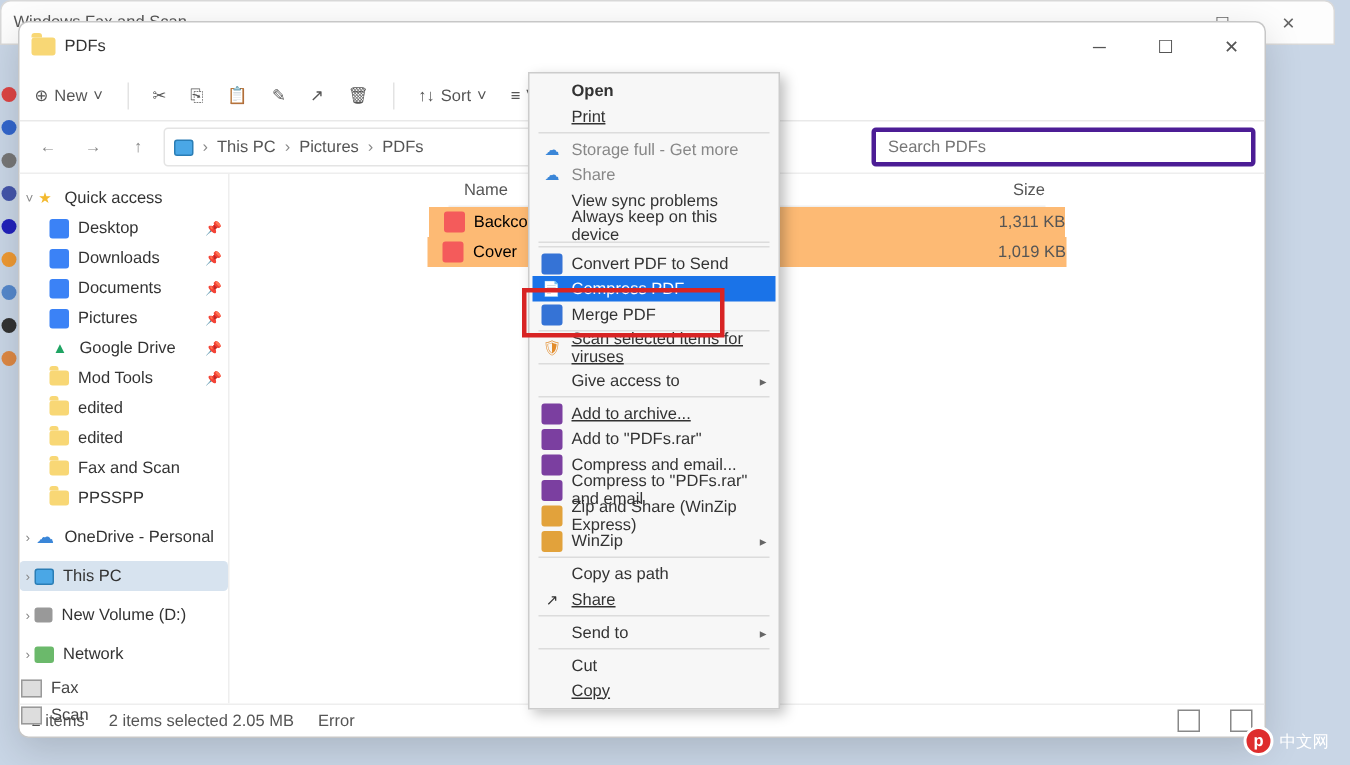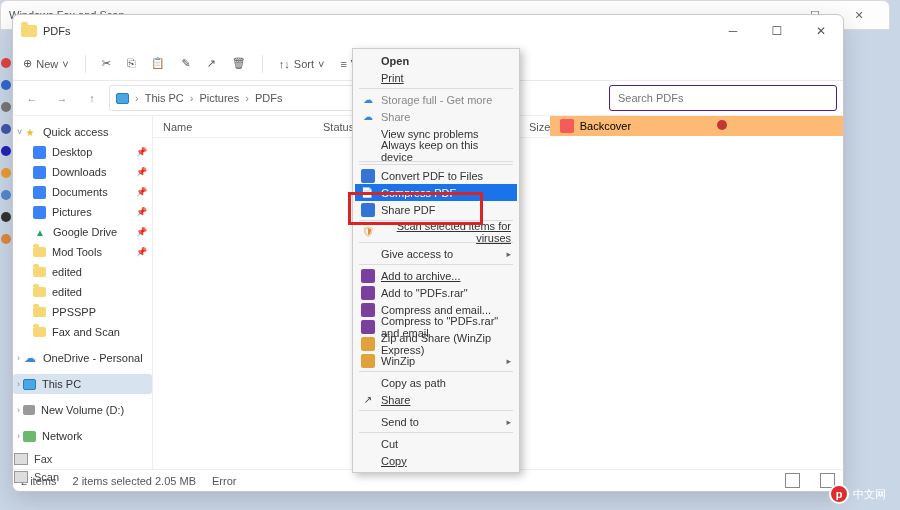--- a/index.html
+++ b/index.html
@@ -14,49 +14,49 @@
   .titlebar .txt { flex: 1; color: #333; }
   .titlebar .winctl { display: flex; }
   .titlebar .winctl div { width: 44px; height: 30px; display: flex; align-items: center; justify-content: center; color: #555; font-size:12px;}
   .toolbar { height: 34px; border-bottom: 1px solid #e9e9e9; display: flex; align-items: center; padding: 0 10px; gap: 16px; color:#555;}
   .tbtn { display:flex; align-items:center; gap:4px; color:#555;}
   .sep{width:1px;height:18px;background:#e3e3e3;}
   .addrbar { height: 34px; display: flex; align-items: center; padding: 0 6px; gap: 4px; }
   .navbtn { width:26px; height:26px; display:flex;align-items:center;justify-content:center;color:#888;}
   .addrbox { flex:0 0 400px; height:26px; border:1px solid #e4e4e4; border-radius:3px; display:flex; align-items:center; padding:0 6px; gap:6px; color:#555;}
   .chev{color:#888;}
-  .searchbox { flex:1; margin-left:96px; height:26px; border:1px solid #4c1d95; border-radius:3px; padding:0 8px; color:#888;}
+  .searchbox { flex:1; margin-left:68px; height:26px; border:3px solid #4c1d95; border-radius:3px; padding:0 8px; color:#888;}
   .body { flex:1; display:flex; border-top:1px solid #eee; overflow:hidden;}
   .sidebar { width:140px; border-right:1px solid #eee; padding:6px 0; overflow:hidden;}
   .sb-item { display:flex; align-items:center; padding:2px 6px 2px 20px; height:20px; gap:6px; color:#333; position:relative;}
   .sb-item.hdr{padding-left:10px;}
   .sb-item .arrow{position:absolute;left:4px;top:5px;font-size:9px;color:#888;}
   .sb-item.sel{background:#d7e3ef;border-radius:3px;}
   .sb-ic{width:14px;height:14px;display:inline-flex;align-items:center;justify-content:center;font-size:10px;}
   .star{color:#f3b92e;} .blue{width:13px;height:13px;background:#3b82f6;border-radius:2px;} .fold{width:13px;height:10px;background:#f8d775;border-radius:2px;position:relative;} .fold::before{content:"";position:absolute;top:-3px;left:0;width:6px;height:3px;background:#f8d775;border-radius:2px 2px 0 0;}
   .pin{position:absolute;right:4px;color:#d9534f;font-size:9px;}
   .pc{width:13px;height:11px;background:#4aa7e6;border-radius:2px;border:1px solid #2a7db5;}
   .net{width:13px;height:11px;background:#6bb96b;border-radius:2px;}
-  .main { flex:1; display:flex; flex-direction:row; overflow:hidden;}
+  .main { flex:1; display:flex; flex-direction:column; overflow:hidden;align-items:center;}
   .cols { display:flex; height:22px; align-items:center; border-bottom:1px solid #f0f0f0; color:#555; padding-left:10px;}
   .col-n{width:160px;} .col-s{width:196px;} .col-z{flex:1; padding-left:10px;}
   .row { display:flex; height:20px; align-items:center; padding-left:10px; background:#fdba74;}
   .row .ic{width:14px;height:14px;background:#f45b5b;border-radius:2px;margin-right:6px;}
   .row .nm{width:144px;} .row .st{width:196px;} .row .sz{padding-left:10px;color:#555;}
   .st-dot{width:10px;height:10px;border-radius:50%;background:#c23636;display:inline-block;}
   .content-area{flex:1;position:relative;}
   .preview-strip{position:absolute;bottom:0;left:0;right:0;height:28px;background:linear-gradient(90deg,#4d3b32,#666,#3a3a3a);}
   .statusbar{height:22px;border-top:1px solid #eee;display:flex;align-items:center;padding:0 8px;gap:16px;color:#555;font-size:10px;}
   .statusbar .sp{flex:1;}
   .view-ic{width:15px;height:15px;border:1px solid #888;display:inline-block;margin-left:4px;}
 
   .ctx { position:absolute; top:48px; left:352px; width:168px; background:#f7f7f7; border:1px solid #ccc; box-shadow:3px 3px 8px rgba(0,0,0,0.25); padding:3px 2px; z-index:50; }
   .ctx .it { height:17px; padding:0 6px 0 26px; display:flex; align-items:center; color:#333; position:relative;}
   .ctx .it.b{font-weight:600;}
-  .ctx .it u{text-align:right;}
+  .ctx .it u{}
   .ctx .it .cic{position:absolute;left:6px;width:14px;height:14px;display:flex;align-items:center;justify-content:center;font-size:10px;}
   .ctx .it .ar{position:absolute;right:6px;color:#666;font-size:9px;}
   .ctx .sep{height:1px;background:#dcdcdc;margin:2px 4px;width:auto;}
   .ctx .it.hl{background:#1a73e8;color:#fff;}
   .ctx .it.hl .cic{color:#fff;}
   .ctx .it.dim{color:#888;}
   .redbox{position:absolute;top:192px;left:348px;width:135px;height:33px;border:3px solid #d82424;z-index:60;pointer-events:none;}
   .cloud{color:#3a86d8;font-size:12px;}
   .sq{background:#3573d6;width:13px;height:13px;border-radius:2px;}
   .rar{background:#7b3fa0;width:13px;height:13px;border-radius:2px;}
@@ -176,25 +176,25 @@
       <div class="sb-item">
           <span class="sb-ic fold"></span>
           <span>edited</span>
         </div>
       <div class="sb-item">
           <span class="sb-ic fold"></span>
           <span>edited</span>
         </div>
       <div class="sb-item">
           <span class="sb-ic fold"></span>
+          <span>Fax and Scan</span>
+        </div>
+      <div class="sb-item">
+          <span class="sb-ic fold"></span>
           <span>PPSSPP</span>
-        </div>
-      <div class="sb-item">
-          <span class="sb-ic fold"></span>
-          <span>Fax and Scan</span>
         </div>
       <div style="height:6px"></div>
       <div class="sb-item hdr">
           <span class="arrow">›</span>
           <span class="sb-ic cloud">☁</span>
           <span>OneDrive - Personal</span>
         </div>
       <div style="height:6px"></div>
       <div class="sb-item hdr sel">
           <span class="arrow">›</span>
@@ -268,29 +268,29 @@
   <div class="it">
       <span>View sync problems</span>
     </div>
   <div class="it">
       <span>Always keep on this device</span>
     </div>
   <div class="sep"></div>
   <div class="sep"></div>
   <div class="it">
       <span class="cic sq"></span>
-      <span>Convert PDF to Files</span>
+      <span>Convert PDF to Send</span>
     </div>
   <div class="it hl">
       <span class="cic">📄</span>
       <span>Compress PDF</span>
     </div>
   <div class="it">
       <span class="cic sq"></span>
-      <span>Share PDF</span>
+      <span>Merge PDF</span>
     </div>
   <div class="sep"></div>
   <div class="it">
       <span class="cic" style="color:#e28c2b">🛡</span>
       <u>Scan selected items for viruses</u>
     </div>
   <div class="sep"></div>
   <div class="it">
       <span>Give access to</span>
       <span class="ar">▸</span>

